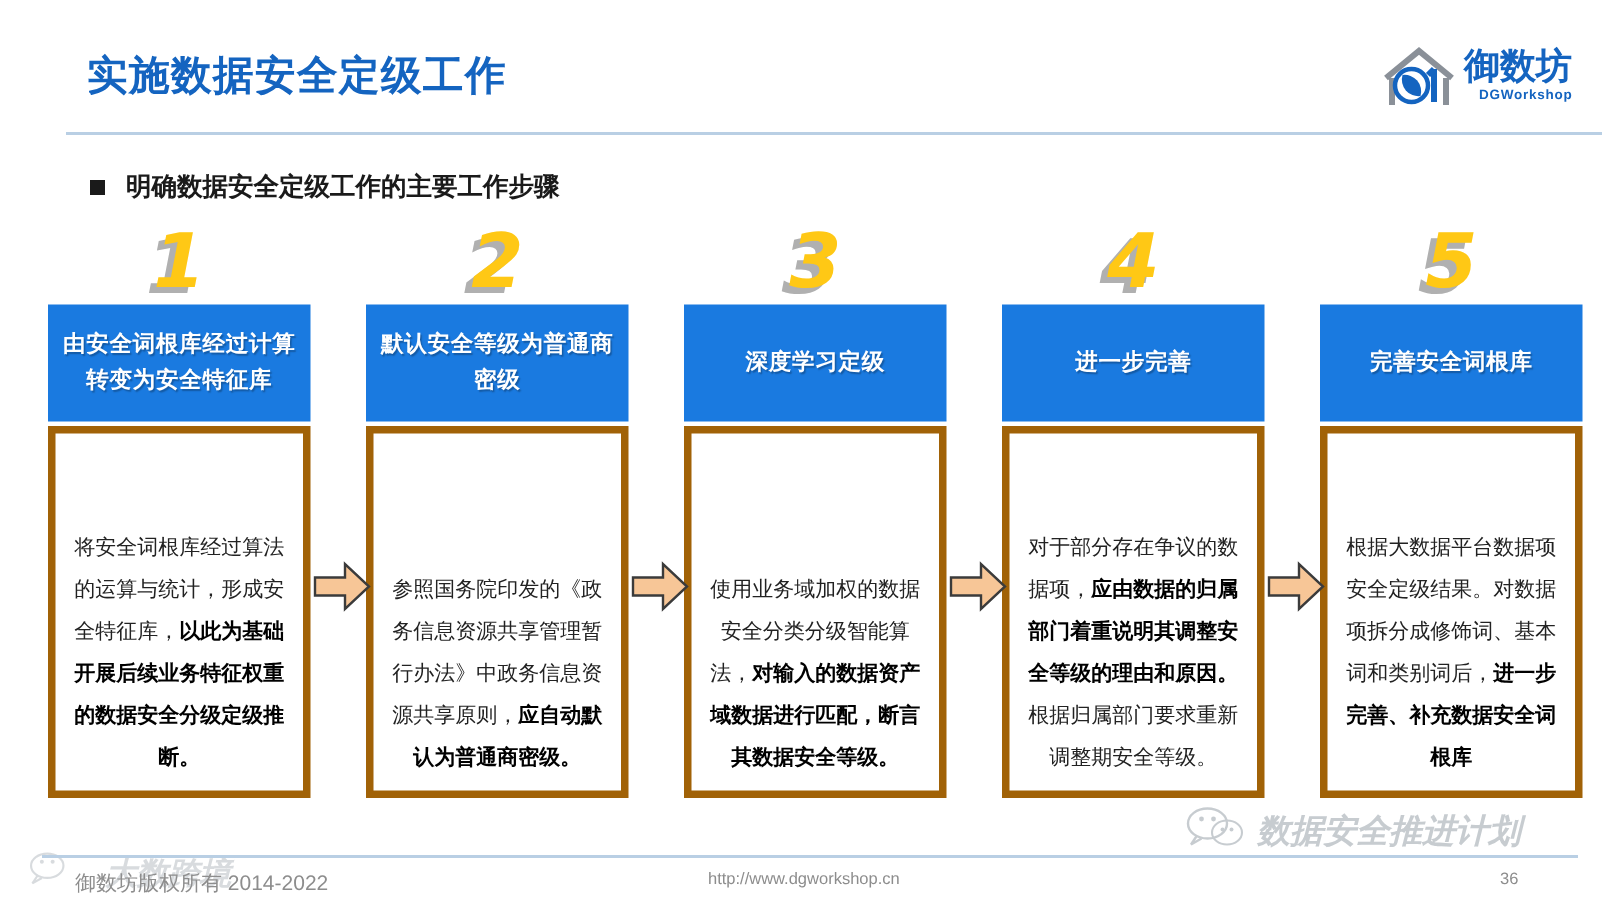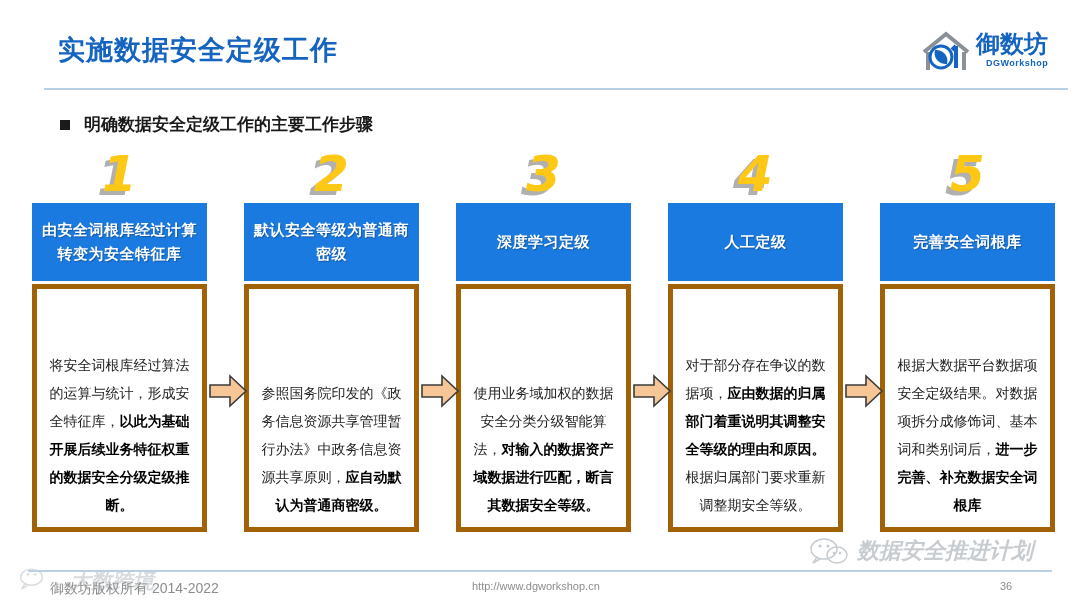--- a/index.html
+++ b/index.html
@@ -209,23 +209,24 @@
     position: absolute;
     left: 1000px;
     top: 580px;
     font-size: 11px;
     color: #8d8d8d;
   }
 
   
   .wm-bottom-right {
     position: absolute;
-    left: 809px;
+    left: 790px;
     top: 536px;
     display: flex;
+    align-items: center;
     gap: 8px;
     opacity: 0.55;
     pointer-events: none;
   }
   .wm-bottom-right .wm-label {
     font-size: 22px;
     color: #9aa3ab;
     font-style: italic;
     font-weight: bold;
     white-space: nowrap;
@@ -304,21 +305,21 @@
     <div class="step-head">深度学习定级</div>
     <div class="step-body">
       <p>
         <span>使用业务域加权的数据安全分类分级智能算法，</span><b>对输入的数据资产域数据进行匹配，断言其数据安全等级。</b>
       </p>
     </div>
   </div>
 
   <div class="step-col c3">
     <div class="step-number">4</div>
-    <div class="step-head">人工定级</div>
+    <div class="step-head">进一步完善</div>
     <div class="step-body">
       <p>
         <span>对于部分存在争议的数据项，</span><b>应由数据的归属部门着重说明其调整安全等级的理由和原因。</b><span>根据归属部门要求重新调整期安全等级。</span>
       </p>
     </div>
   </div>
 
   <div class="step-col c4">
     <div class="step-number">5</div>
     <div class="step-head">完善安全词根库</div>

